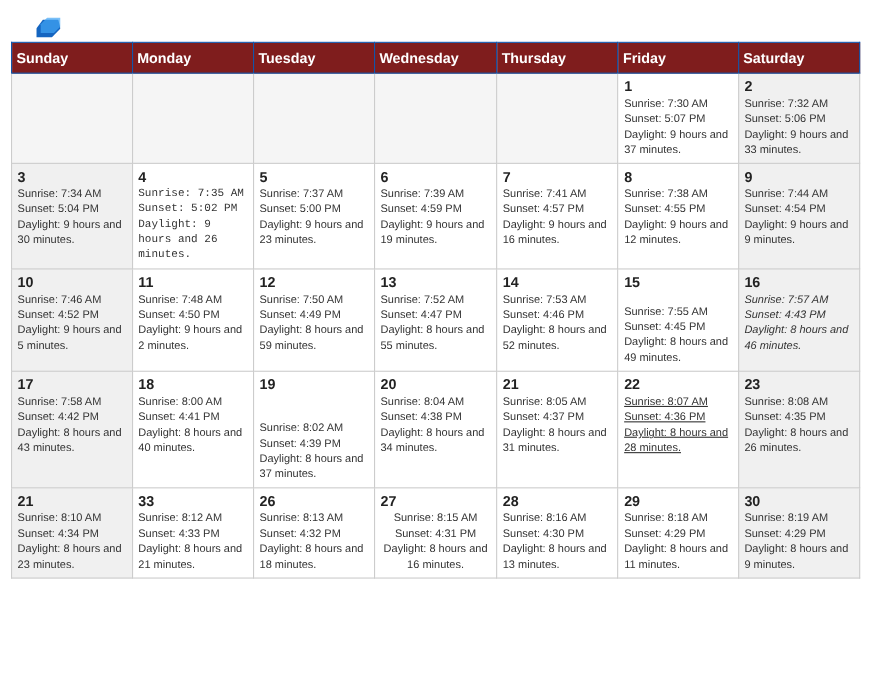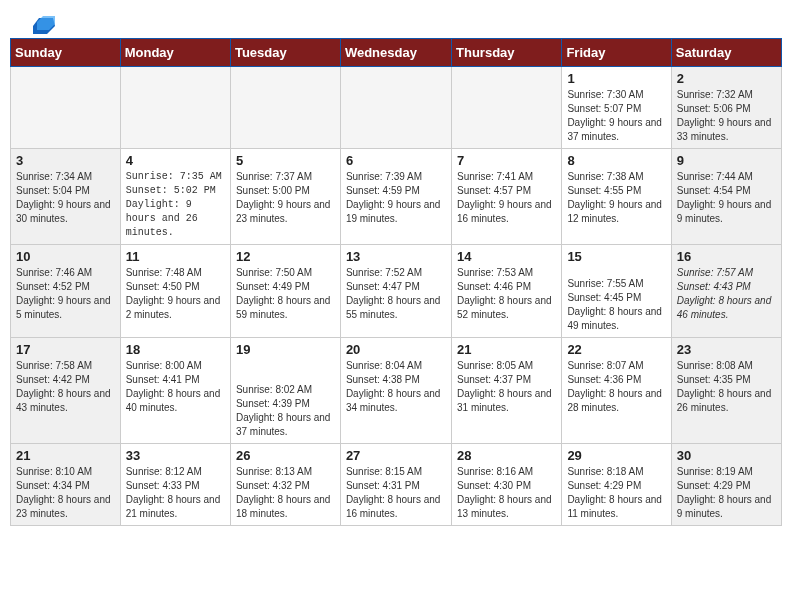--- a/index.html
+++ b/index.html
@@ -208,21 +208,21 @@
 Daylight: 8 hours and 34 minutes.</div>
           </td>
           <td>
             <div class="day-num">21</div>
             <div class="day-info" style="white-space: pre-line;">Sunrise: 8:05 AM
 Sunset: 4:37 PM
 Daylight: 8 hours and 31 minutes.</div>
           </td>
           <td>
             <div class="day-num">22</div>
-            <div class="day-info" style="white-space: pre-line;">Sunrise: 8:07 AM
+            <div class="day-info" style="white-space: pre-line; text-decoration: underline;">Sunrise: 8:07 AM
 Sunset: 4:36 PM
 Daylight: 8 hours and 28 minutes.</div>
           </td>
           <td class="weekend">
             <div class="day-num">23</div>
             <div class="day-info" style="white-space: pre-line;">Sunrise: 8:08 AM
 Sunset: 4:35 PM
 Daylight: 8 hours and 26 minutes.</div>
           </td>
         </tr>
@@ -240,21 +240,21 @@
 Daylight: 8 hours and 21 minutes.</div>
           </td>
           <td>
             <div class="day-num">26</div>
             <div class="day-info" style="white-space: pre-line;">Sunrise: 8:13 AM
 Sunset: 4:32 PM
 Daylight: 8 hours and 18 minutes.</div>
           </td>
           <td>
             <div class="day-num">27</div>
-            <div class="day-info" style="white-space: pre-line;">Sunrise: 8:15 AM
+            <div class="day-info" style="white-space: pre-line; text-align: center;">Sunrise: 8:15 AM
 Sunset: 4:31 PM
 Daylight: 8 hours and 16 minutes.</div>
           </td>
           <td>
             <div class="day-num">28</div>
             <div class="day-info" style="white-space: pre-line;">Sunrise: 8:16 AM
 Sunset: 4:30 PM
 Daylight: 8 hours and 13 minutes.</div>
           </td>
           <td>

